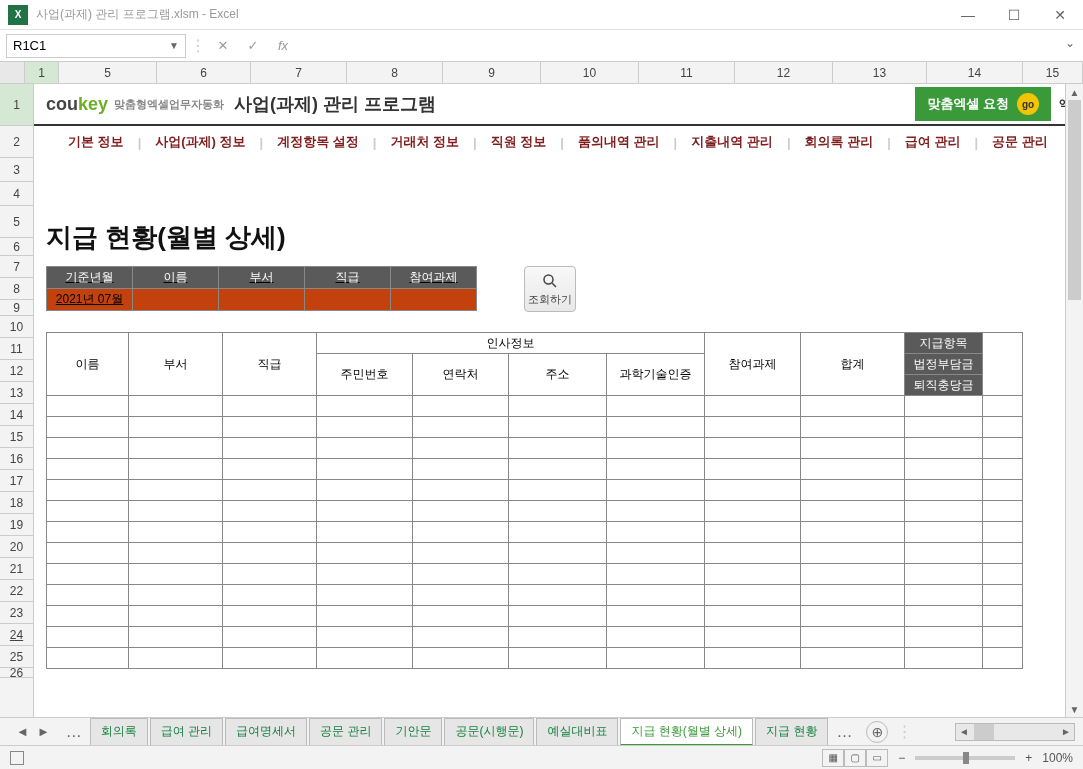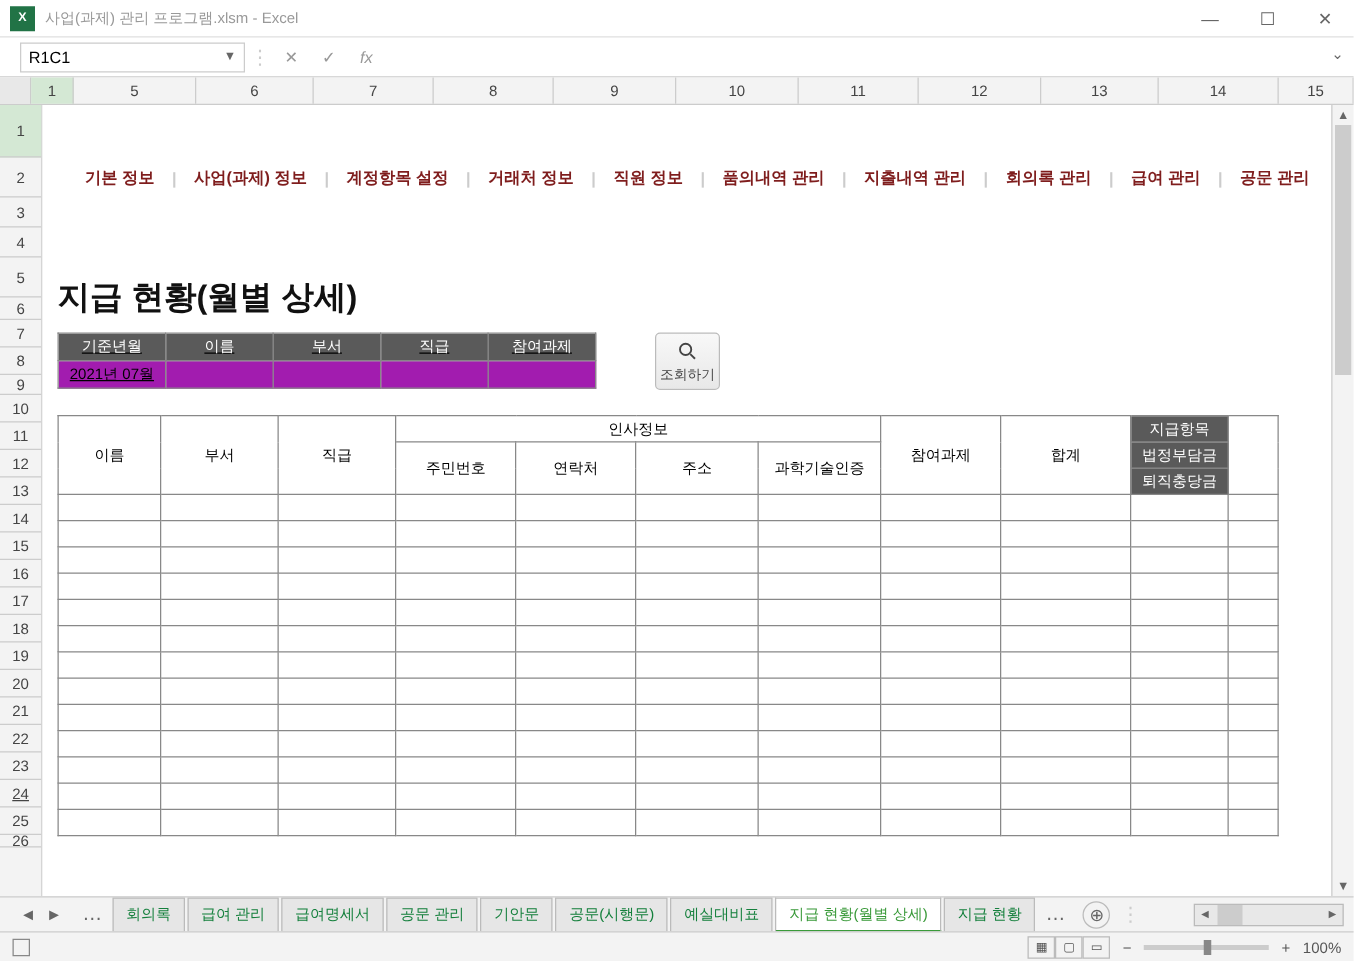--- a/index.html
+++ b/index.html
@@ -6,21 +6,21 @@
 body { background: #fff; width: 1083px; height: 769px; overflow: hidden; position: relative; }
 
 
 .title-bar { height: 30px; background: #fff; display: flex; align-items: center; border-bottom: 1px solid #e0e0e0; }
 .title-bar .excel-icon { width: 20px; height: 20px; background: #217346; margin: 0 8px; display: flex; align-items: center; justify-content: center; color: #fff; font-size: 10px; font-weight: bold; }
 .title-bar .title { color: #999; font-size: 12px; flex: 1; }
 .win-controls { display: flex; }
 .win-btn { width: 46px; height: 30px; display: flex; align-items: center; justify-content: center; color: #666; font-size: 14px; }
 
 
-.formula-area { height: 32px; display: flex; align-items: center; border-bottom: 1px solid #ccc; padding: 2px 16px; gap: 4px; }
+.formula-area { height: 32px; display: flex; align-items: center; border-bottom: 1px solid #ccc; padding: 2px 6px; gap: 4px; }
 .name-box { width: 180px; height: 24px; border: 1px solid #ccc; background: #fff; padding: 2px 6px; font-size: 13px; display: flex; align-items: center; }
 .name-box-dd { color: #666; font-size: 10px; margin-left: auto; }
 .fb-sep { color: #ccc; }
 .fb-btn { width: 26px; height: 24px; display: flex; align-items: center; justify-content: center; color: #999; font-size: 13px; }
 .fx { font-style: italic; font-size: 13px; }
 .formula-input { flex: 1; height: 24px; border: none; padding: 2px 6px; font-size: 13px; }
 .ribbon-toggle { position: absolute; right: 8px; top: 36px; font-size: 12px; color: #666; }
 
 
 .col-headers { height: 22px; display: flex; background: #f3f3f3; border-bottom: 1px solid #ccc; }
@@ -48,21 +48,21 @@
 .band-nav { position: absolute; left: 0; right: 0; top: 42px; height: 32px; display: flex; align-items: center; padding: 0 20px; font-size: 13px; font-weight: bold; gap: 0; }
 .nav-item { padding: 0 14px; color: #7f1d1d; white-space: nowrap; }
 .nav-sep { color: #ccc; }
 
 .page-title-area { position: absolute; left: 12px; top: 136px; }
 .page-title-txt { font-size: 26px; font-weight: bold; color: #111; }
 
 
 .filter-tbl { position: absolute; left: 12px; top: 182px; border-collapse: collapse; text-decoration: underline; }
 .filter-tbl th { background: #5a5a5a; color: #fff; font-size: 12px; font-weight: normal; border: 1px solid #888; height: 22px; }
-.filter-tbl td { background: #a21caf; border: 1px solid #888; height: 22px; font-size: 12px; text-align: center; }
+.filter-tbl td { background: #c2410c; border: 1px solid #888; height: 22px; font-size: 12px; text-align: center; }
 .filter-tbl .w1 { width: 86px; }
 .search-btn { position: absolute; left: 490px; top: 182px; width: 52px; height: 46px; border: 1px solid #bbb; background: linear-gradient(#f8f8f8,#e8e8e8); border-radius: 4px; display: flex; flex-direction: column; align-items: center; justify-content: center; font-size: 11px; color: #444; gap: 2px; }
 .search-btn svg { width: 18px; height: 18px; }
 
 
 .data-tbl { position: absolute; left: 12px; top: 248px; border-collapse: collapse; table-layout: fixed; }
 .data-tbl th, .data-tbl td { border: 1px solid #888; font-size: 12px; height: 21px; }
 .data-tbl th { background: #fff; font-weight: normal; text-align: center; }
 .data-tbl th.dark { background: #5a5a5a; color: #fff; }
 .data-tbl td { background: #fff; }
@@ -161,20 +161,32 @@
       <div class="row-h" style="height: 22px;">20</div>
       <div class="row-h" style="height: 22px;">21</div>
       <div class="row-h" style="height: 22px;">22</div>
       <div class="row-h" style="height: 22px;">23</div>
       <div class="row-h" style="height: 22px; text-decoration: underline;">24</div>
       <div class="row-h" style="height: 22px;">25</div>
       <div class="row-h" style="height: 10px;">26</div>
     </div>
   <div class="sheet">
 
+    <div class="band-header">
+      <span class="logo-cou">
+        <span>cou</span><span class="logo-key">key</span>
+      </span>
+      <span class="logo-sub">맞춤형엑셀업무자동화</span>
+      <span class="app-title">사업(과제) 관리 프로그램</span>
+      <div class="req-btn">
+        <span>맞춤엑셀 요청</span>
+        <span class="req-go">go</span>
+      </div>
+      <span class="truncated-col">엑</span>
+    </div>
 
     <div class="band-nav" id="nav-band">
         <span class="nav-item">기본 정보</span>
         <span class="nav-sep">|</span>
         <span class="nav-item">사업(과제) 정보</span>
         <span class="nav-sep">|</span>
         <span class="nav-item">계정항목 설정</span>
         <span class="nav-sep">|</span>
         <span class="nav-item">거래처 정보</span>
         <span class="nav-sep">|</span>

